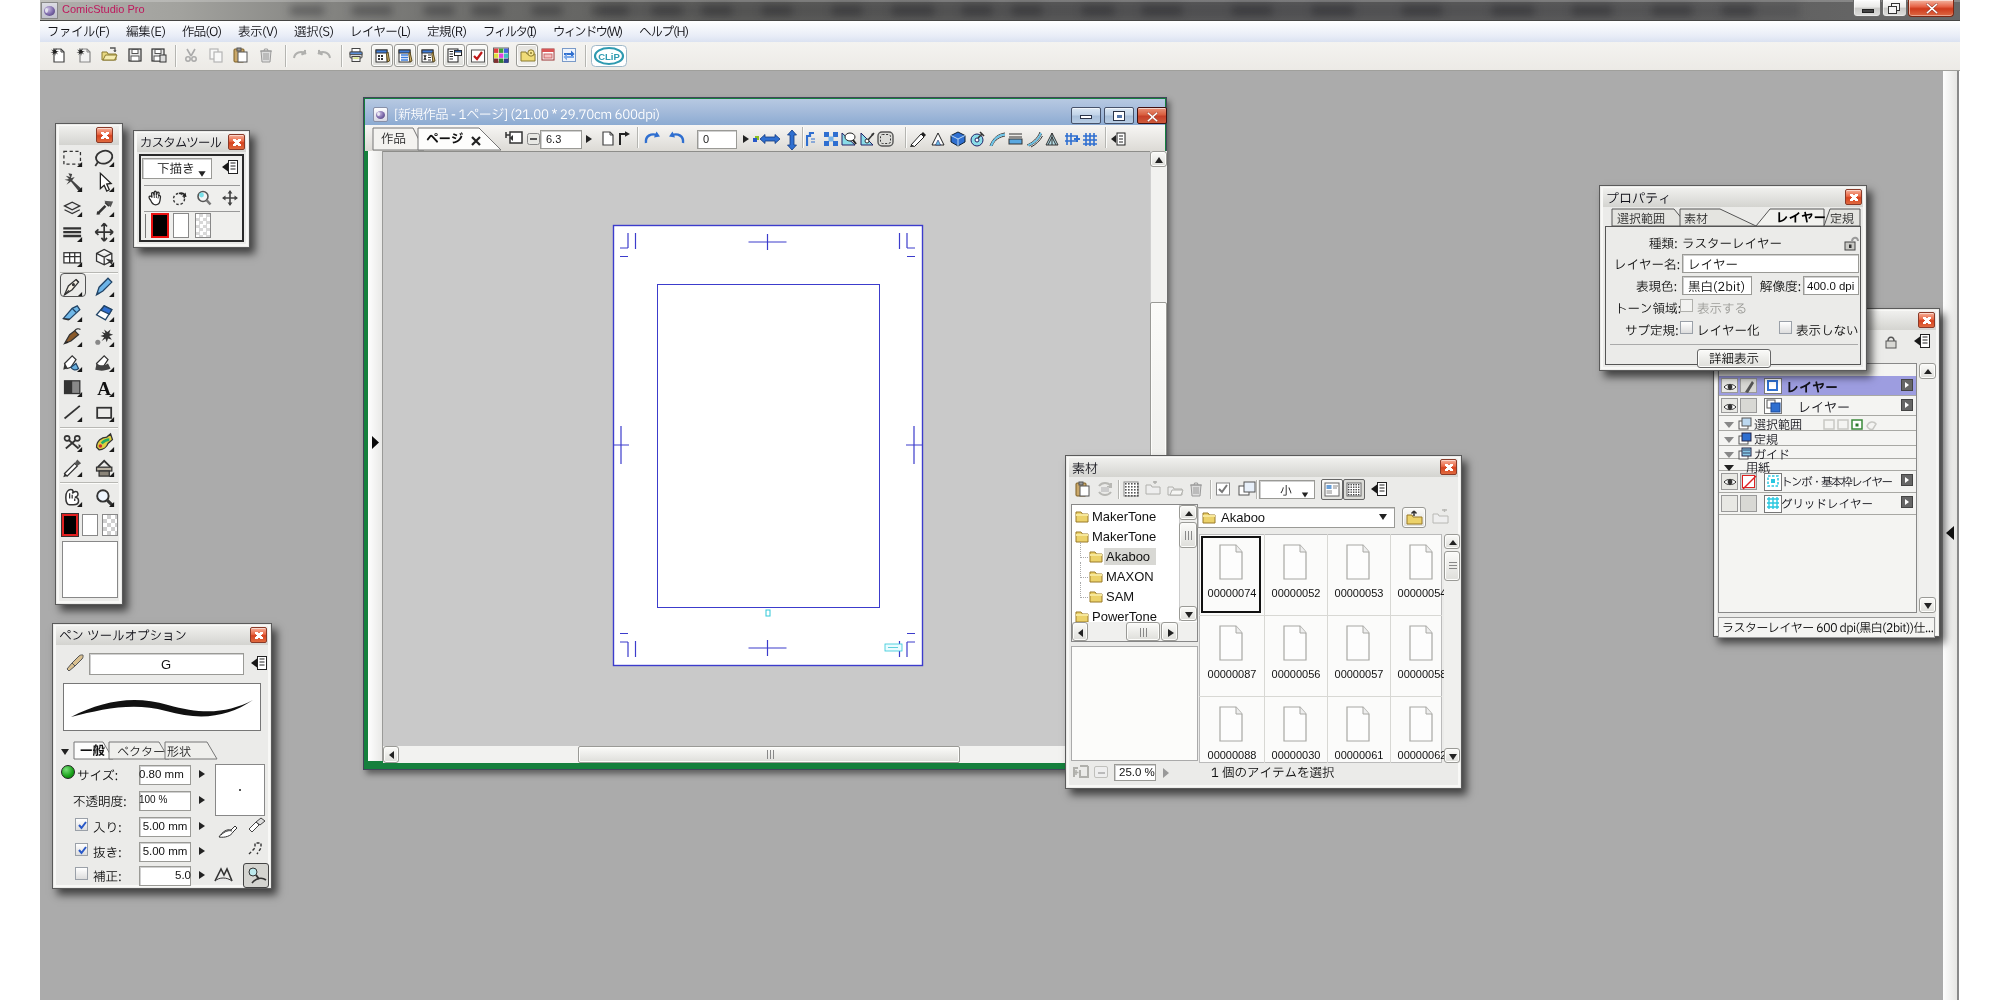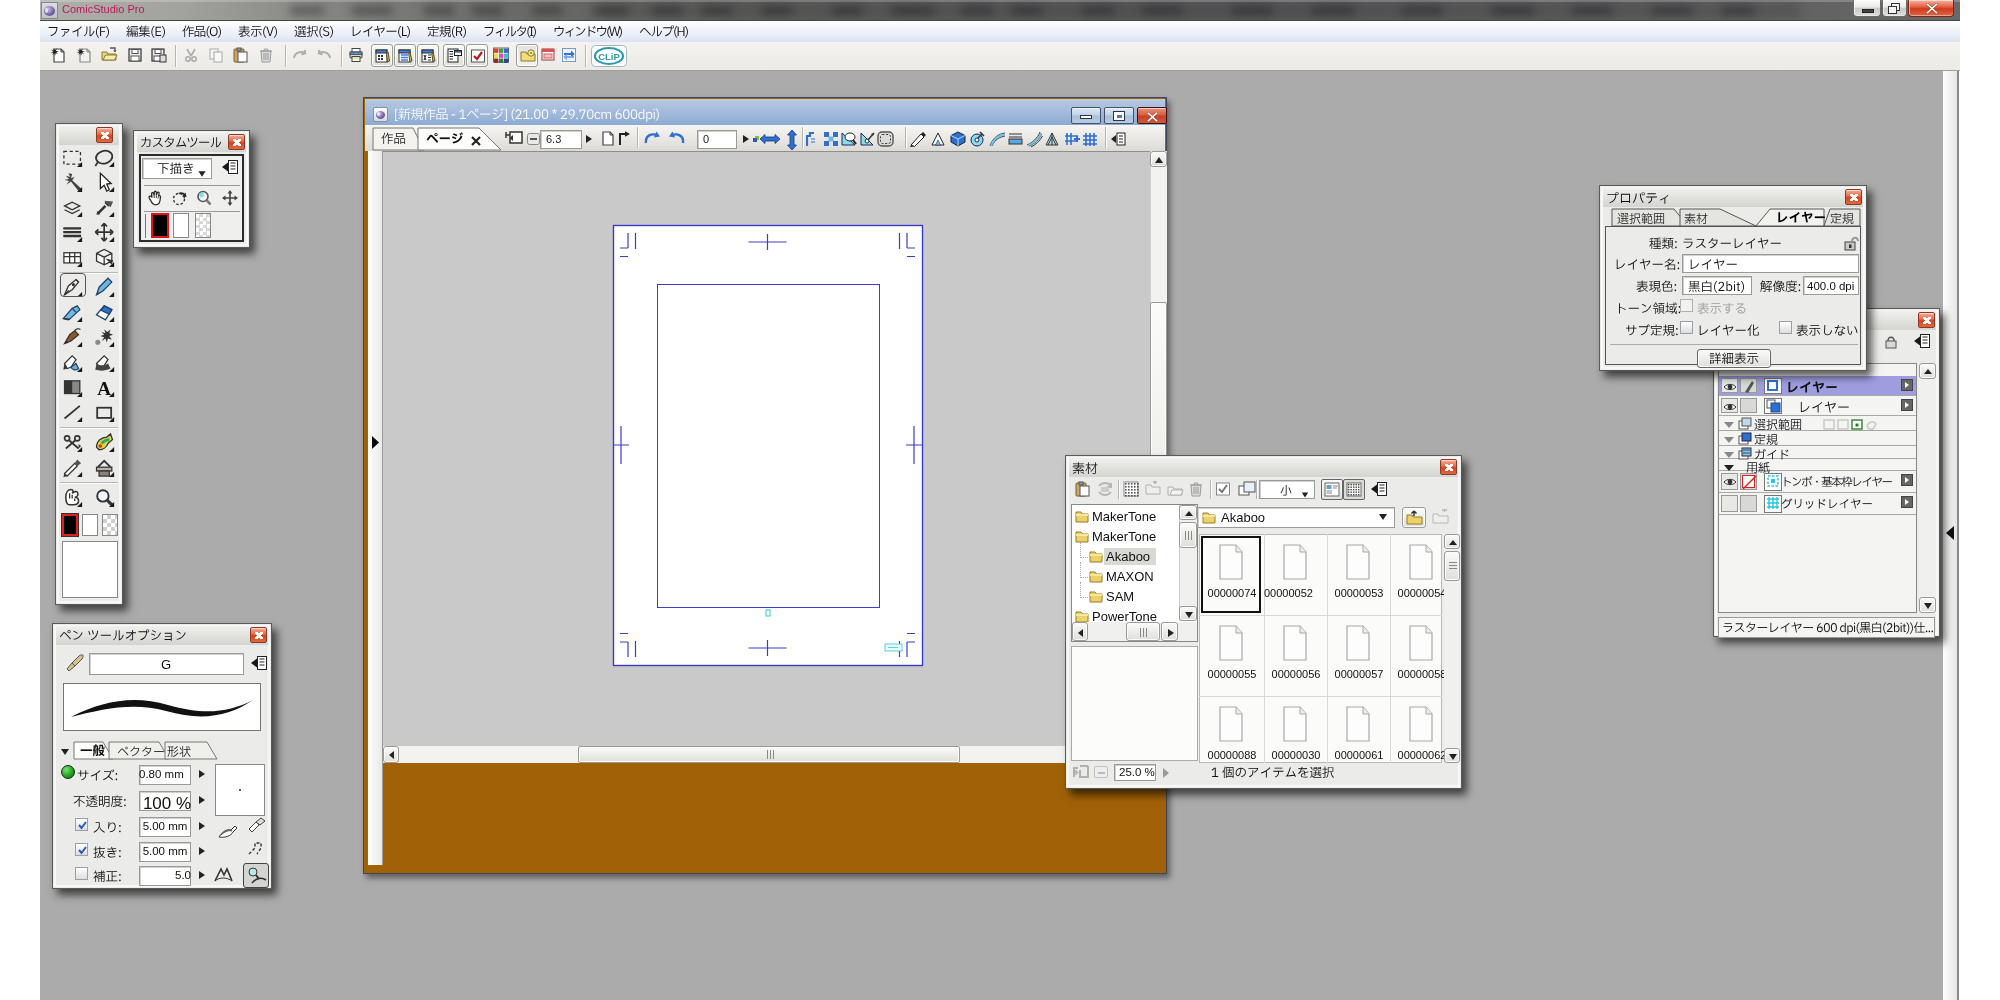--- a/index.html
+++ b/index.html
@@ -327,21 +327,21 @@
 <svg class="abs" style="left:591px;top:45px;" width="36" height="22">
     <rect x="0.5" y="0.5" width="35" height="21" rx="4" fill="#fff" stroke="#9fb8c8"></rect>
     <ellipse cx="18" cy="11" rx="14" ry="8" fill="none" stroke="#2e9ab0" stroke-width="2.2"></ellipse>
     <text x="18" y="14.5" font-size="9.5" font-weight="bold" fill="#2e9ab0" text-anchor="middle" font-family="Liberation Sans">CLiP</text>
   </svg>
 <div class="abs" style="left:40px;top:71px;width:1903px;height:929px;background:#ababab"></div>
 <div class="abs" style="left:1943px;top:71px;width:16px;height:929px;background:linear-gradient(90deg,#fdfdfd,#e6e6e4);border-right:2px solid #8a8a8a"></div>
 <svg class="abs" style="left:1945px;top:526px" width="10" height="14">
     <path d="M9 0 L9 14 L1 7 Z" fill="#111"></path>
   </svg>
-<div class="abs" style="left:363px;top:97px;width:804px;height:777px;border:1px solid #42465a;background:#a16207;box-shadow:3px 4px 6px rgba(0,0,0,.45)">
+<div class="abs" style="left:363px;top:97px;width:804px;height:673px;border:1px solid #42465a;background:#15803d;box-shadow:3px 4px 6px rgba(0,0,0,.45)">
     <div class="abs" style="left:1px;top:1px;right:1px;height:26px;background:linear-gradient(#b7c9e2,#a3bada 50%,#8cabd2)"></div>
     <div class="abs" style="left:9px;top:9px;width:15px;height:15px;background:linear-gradient(#fdfdff,#d8d8e4);border:1px solid #8890a8;border-radius:2px">
       <div class="abs" style="left:2px;top:3px;width:9px;height:8px;border-radius:50%;background:radial-gradient(circle at 38% 32%,#cbbfe2,#7a66a8 55%,#463a68)"></div>
       <div class="abs" style="left:2.5px;top:4px;width:3px;height:4px;border-radius:50%;background:#eeeef6;opacity:.9"></div>
     </div>
     <div class="abs" style="left:30px;top:8px">
       <svg style="position:absolute;left:0px;top:0px;overflow:visible" width="267" height="17">
         <g fill="#fff" transform="translate(0,13)">
           <path transform="translate(0.0,0) scale(0.013000,-0.013000)" d="M267 -145H99V798H267V735H168V-82H267Z"></path>
           <path transform="translate(3.9,0) scale(0.013000,-0.013000)" d="M305 740H487V686H68V740H247V839H305ZM965 514V458H837V-75H777V458H613Q611 271 580.0 145.5Q549 20 481 -78L434 -29Q498 62 526.0 182.0Q554 302 554 490V743Q781 771 911 828L944 778Q821 722 613 695V514ZM465 98 423 53 314 180Q310 184 307.5 184.0Q305 184 305 179V-79H247V235H240Q236 172 195.0 112.0Q154 52 72 -16L35 34Q110 95 161.5 160.5Q213 226 232 287H49V341H247V454H48V509H312Q350 581 374 677L429 658Q418 620 402.0 579.0Q386 538 372 509H503V454H305V341H502V287H305V211H311L325 224Q333 232 339 232Q348 232 357 221ZM174 524Q153 595 123 653L174 675Q213 596 226 544Z"></path>
@@ -765,36 +765,36 @@
     <div class="abs" style="left:133px;top:240px;width:243px;height:1px;background:#d8d8d4"></div>
     <svg class="abs" style="left:148px;top:87px" width="34" height="40">
       <path d="M6 2 L22 2 L28 9 L28 36 L6 36 Z" fill="#fdfdfd" stroke="#a8a8a4" stroke-width="1.2"></path>
       <path d="M22 2 L22 9 L28 9" fill="#eee" stroke="#a8a8a4"></path>
     </svg>
     <div class="abs" style="left:134px;top:131px;width:64px;text-align:center;font-size:11px;color:#111;letter-spacing:0">00000074</div>
     <svg class="abs" style="left:212px;top:87px" width="34" height="40">
       <path d="M6 2 L22 2 L28 9 L28 36 L6 36 Z" fill="#fdfdfd" stroke="#a8a8a4" stroke-width="1.2"></path>
       <path d="M22 2 L22 9 L28 9" fill="#eee" stroke="#a8a8a4"></path>
     </svg>
-    <div class="abs" style="left:198px;top:131px;width:64px;font-size:11px;color:#111;letter-spacing:0">00000052</div>
+    <div class="abs" style="left:198px;top:131px;width:64px;text-align:center;font-size:11px;color:#111;letter-spacing:0">00000052</div>
     <svg class="abs" style="left:275px;top:87px" width="34" height="40">
       <path d="M6 2 L22 2 L28 9 L28 36 L6 36 Z" fill="#fdfdfd" stroke="#a8a8a4" stroke-width="1.2"></path>
       <path d="M22 2 L22 9 L28 9" fill="#eee" stroke="#a8a8a4"></path>
     </svg>
     <div class="abs" style="left:261px;top:131px;width:64px;text-align:center;font-size:11px;color:#111;letter-spacing:0">00000053</div>
     <svg class="abs" style="left:338px;top:87px" width="34" height="40">
       <path d="M6 2 L22 2 L28 9 L28 36 L6 36 Z" fill="#fdfdfd" stroke="#a8a8a4" stroke-width="1.2"></path>
       <path d="M22 2 L22 9 L28 9" fill="#eee" stroke="#a8a8a4"></path>
     </svg>
     <div class="abs" style="left:324px;top:131px;width:64px;text-align:center;font-size:11px;color:#111;letter-spacing:0">00000054</div>
     <svg class="abs" style="left:148px;top:168px" width="34" height="40">
       <path d="M6 2 L22 2 L28 9 L28 36 L6 36 Z" fill="#fdfdfd" stroke="#a8a8a4" stroke-width="1.2"></path>
       <path d="M22 2 L22 9 L28 9" fill="#eee" stroke="#a8a8a4"></path>
     </svg>
-    <div class="abs" style="left:134px;top:212px;width:64px;text-align:center;font-size:11px;color:#111;letter-spacing:0">00000055</div>
+    <div class="abs" style="left:134px;top:212px;width:64px;text-align:center;font-size:11px;color:#111;letter-spacing:0">00000087</div>
     <svg class="abs" style="left:212px;top:168px" width="34" height="40">
       <path d="M6 2 L22 2 L28 9 L28 36 L6 36 Z" fill="#fdfdfd" stroke="#a8a8a4" stroke-width="1.2"></path>
       <path d="M22 2 L22 9 L28 9" fill="#eee" stroke="#a8a8a4"></path>
     </svg>
     <div class="abs" style="left:198px;top:212px;width:64px;text-align:center;font-size:11px;color:#111;letter-spacing:0">00000056</div>
     <svg class="abs" style="left:275px;top:168px" width="34" height="40">
       <path d="M6 2 L22 2 L28 9 L28 36 L6 36 Z" fill="#fdfdfd" stroke="#a8a8a4" stroke-width="1.2"></path>
       <path d="M22 2 L22 9 L28 9" fill="#eee" stroke="#a8a8a4"></path>
     </svg>
     <div class="abs" style="left:261px;top:212px;width:64px;text-align:center;font-size:11px;color:#111;letter-spacing:0">00000057</div>
@@ -1161,21 +1161,21 @@
         <g fill="#111" transform="translate(0,12)">
           <path transform="translate(0.0,0) scale(0.012500,-0.012500)" d="M954 250 912 194 543 457Q539 460 535 460Q528 460 528 448V-69H460V497Q393 408 296.5 330.0Q200 252 81 191L46 247Q225 337 343.0 458.5Q461 580 505 717H56V780H944V717H572Q557 660 528 605V483H534L549 502Q557 513 567 513Q574 513 582 508Z"></path>
           <path transform="translate(12.5,0) scale(0.012500,-0.012500)" d="M274 456Q377 493 445.0 529.5Q513 566 551 612H297V667H585V744Q457 736 348 736L332 791Q669 791 885 832L912 781Q801 761 645 748V667H959V612H680Q718 568 786.0 533.5Q854 499 966 459L943 404Q807 455 734.0 501.5Q661 548 651 610H644V437H586V610H579Q570 548 500.0 501.0Q430 454 299 401ZM217 573Q138 708 66 786L116 821Q156 777 196.5 720.0Q237 663 269 607ZM225 181Q225 96 284.5 52.0Q344 8 446 8H964L954 -54H449Q334 -54 269.5 -9.5Q205 35 198 104H191Q190 49 157.5 7.5Q125 -34 61 -66L37 -6Q108 26 135.0 69.0Q162 112 162 184V408H44V467H225ZM769 131Q796 131 810.0 139.5Q824 148 829 166Q839 202 841 251H674Q700 295 722 356H559Q548 250 492.0 179.5Q436 109 333 65L300 118Q393 154 440.0 211.5Q487 269 498 356H363V408H785V370Q770 324 757 301H904Q902 238 897.5 201.0Q893 164 883 137Q873 106 851.0 90.5Q829 75 783 75H649L634 131Z"></path>
           <path transform="translate(25.0,0) scale(0.012500,-0.012500)" d="M504 803H918V16Q918 -25 903.5 -41.0Q889 -57 850 -57H676L658 7H855V256H552Q539 161 509.5 84.5Q480 8 426 -73L372 -31Q426 48 454.5 122.0Q483 196 493.5 288.5Q504 381 504 525ZM78 802H396V101H144V9H78ZM333 496V745H142V496ZM855 560V743H565V560ZM855 314V502H565Q565 391 558 314ZM142 439V159H333V439Z"></path>
           <path transform="translate(37.5,0) scale(0.012500,-0.012500)" d="M566 760H953V704H186V489Q186 125 91 -66L39 -20Q82 70 102.0 197.0Q122 324 122 494V760H496V840H566ZM719 664H781V562H950V508H781V355H368V508H222V562H368V664H430V562H719ZM430 407H719V510H430ZM858 241Q789 130 643 53Q764 8 945 -19L929 -75Q724 -47 574 19Q412 -49 201 -76L185 -18Q357 2 503 54Q419 100 330 175L370 216Q468 132 572 83Q706 145 775 231H248V285H858Z"></path>
           <path transform="translate(50.0,0) scale(0.012500,-0.012500)" d="M92 483V496Q92 523 107.5 538.5Q123 554 153 554Q183 554 198.5 538.5Q214 523 214 496V483Q214 456 198.5 440.5Q183 425 153 425Q123 425 107.5 440.5Q92 456 92 483ZM92 46V59Q92 86 107.5 101.5Q123 117 153 117Q183 117 198.5 101.5Q214 86 214 59V46Q214 19 198.5 3.5Q183 -12 153 -12Q123 -12 107.5 3.5Q92 19 92 46Z"></path>
         </g>
       </svg>
     </div>
     <div class="fld" style="left:86px;top:167px;width:52px;height:20px"></div>
-    <div class="abs" style="left:86px;top:170px;width:56px;text-align:center;font-size:17px;color:#111">100 %</div>
+    <div class="abs" style="left:86px;top:170px;width:56px;font-size:10px;color:#111">100 %</div>
     <div class="abs arr-r" style="left:146px;top:172px"></div>
     <div class="abs" style="left:162px;top:140px;width:50px;height:52px;background:#fff;border:1px solid #888"></div>
     <div class="abs" style="left:186px;top:165px;width:2px;height:2px;background:#555"></div>
     <div class="chk" style="left:22px;top:194px">
       <svg class="abs" style="left:1px;top:1px" width="11" height="11">
         <path d="M2 5 L4.5 8 L9 2" stroke="#2858c8" stroke-width="2" fill="none"></path>
       </svg>
     </div>
     <div class="abs" style="left:40px;top:196px">
       <svg style="position:absolute;left:0px;top:0px;overflow:visible" width="30" height="16">

